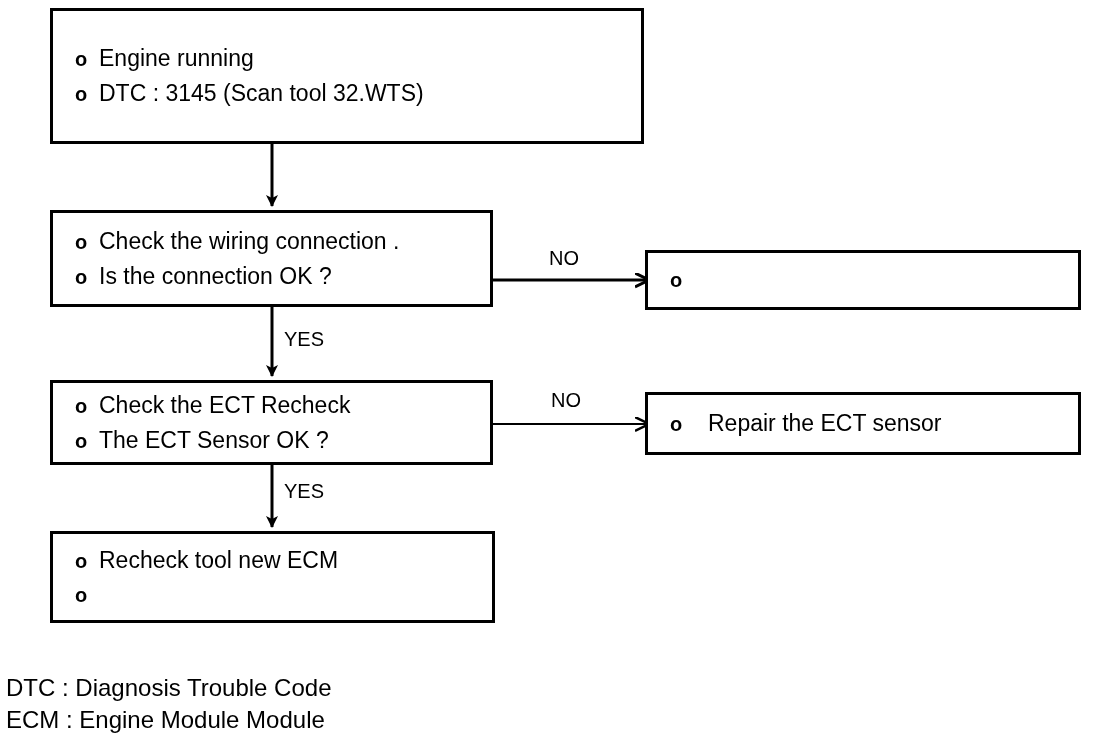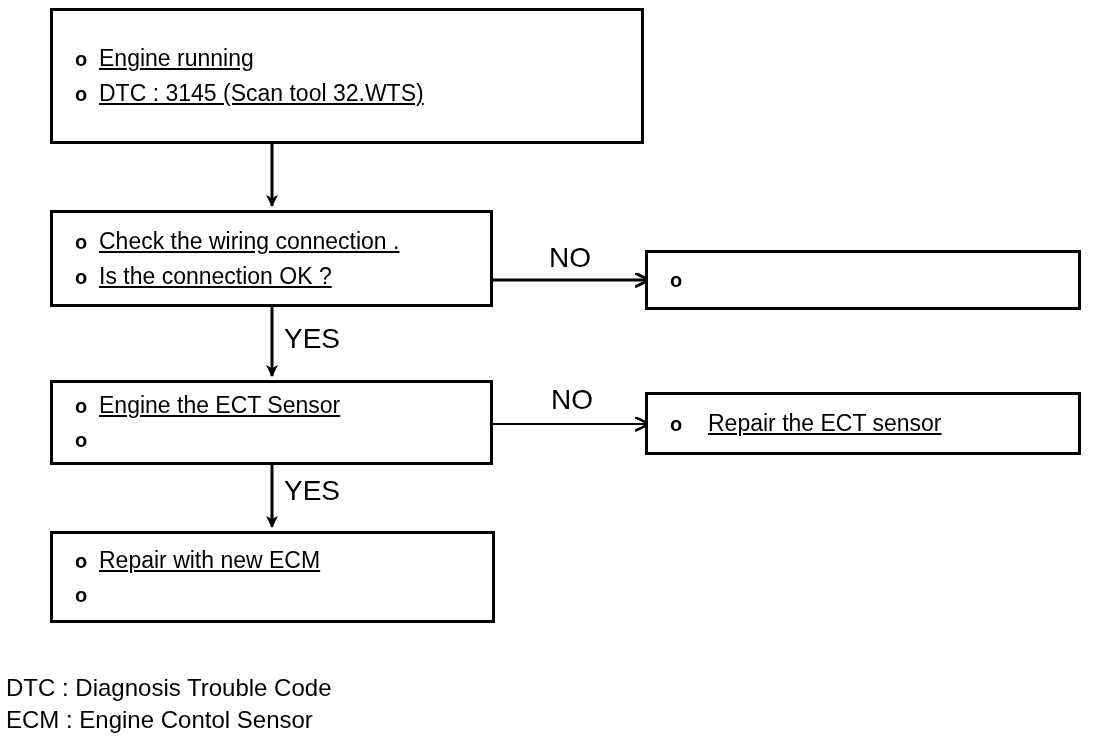--- a/index.html
+++ b/index.html
@@ -50,21 +50,20 @@
   }
   .bullet-mark {
     width: 46px;
     padding-left: 22px;
     box-sizing: border-box;
     font-size: 20px;
     font-weight: 700;
   }
   .bullet-text {
     font-size: 23px;
-    text-decoration: underline;
   }
 
   
   #box-start {
     left: 50px;
     top: 8px;
     width: 594px;
     height: 136px;
     padding-top: 6px;
     justify-content: flex-start;
@@ -112,21 +111,21 @@
     justify-content: center;
   }
   #box-repair-wiring .bullet-mark,
   #box-repair-ect .bullet-mark {
     width: 60px;
     padding-left: 22px;
   }
 
   .edge-label {
     position: absolute;
-    font-size: 28px;
+    font-size: 20px;
     line-height: 24px;
     white-space: nowrap;
   }
   #label-no-1 { left: 549px; top: 246px; }
   #label-no-2 { left: 551px; top: 388px; }
   #label-yes-1 { left: 284px; top: 327px; }
   #label-yes-2 { left: 284px; top: 479px; }
 
   .legend {
     position: absolute;
@@ -191,47 +190,48 @@
 
   <div class="box" id="box-repair-wiring">
     <div class="bullet-line">
       <span class="bullet-mark">o</span>
     </div>
   </div>
 
   <div class="box" id="box-check-ect">
     <div class="bullet-line">
       <span class="bullet-mark">o</span>
-      <span class="bullet-text">Engine the ECT Sensor</span>
-    </div>
-    <div class="bullet-line">
-      <span class="bullet-mark">o</span>
+      <span class="bullet-text">Check the ECT Recheck</span>
+    </div>
+    <div class="bullet-line">
+      <span class="bullet-mark">o</span>
+      <span class="bullet-text">The ECT Sensor OK ?</span>
     </div>
   </div>
 
   <div class="box" id="box-repair-ect">
     <div class="bullet-line">
       <span class="bullet-mark">o</span>
       <span class="bullet-text">Repair the ECT sensor</span>
     </div>
   </div>
 
   <div class="box" id="box-recheck-ecm">
     <div class="bullet-line">
       <span class="bullet-mark">o</span>
-      <span class="bullet-text">Repair with new ECM</span>
+      <span class="bullet-text">Recheck tool new ECM</span>
     </div>
     <div class="bullet-line">
       <span class="bullet-mark">o</span>
     </div>
   </div>
 
   <div class="edge-label" id="label-no-1">NO</div>
   <div class="edge-label" id="label-no-2">NO</div>
   <div class="edge-label" id="label-yes-1">YES</div>
   <div class="edge-label" id="label-yes-2">YES</div>
 
   <div class="legend">
     <div class="legend-line">DTC : Diagnosis Trouble Code</div>
-    <div class="legend-line">ECM : Engine Contol Sensor</div>
+    <div class="legend-line">ECM : Engine Module Module</div>
   </div>
 
 </div>
 
 </body></html>

